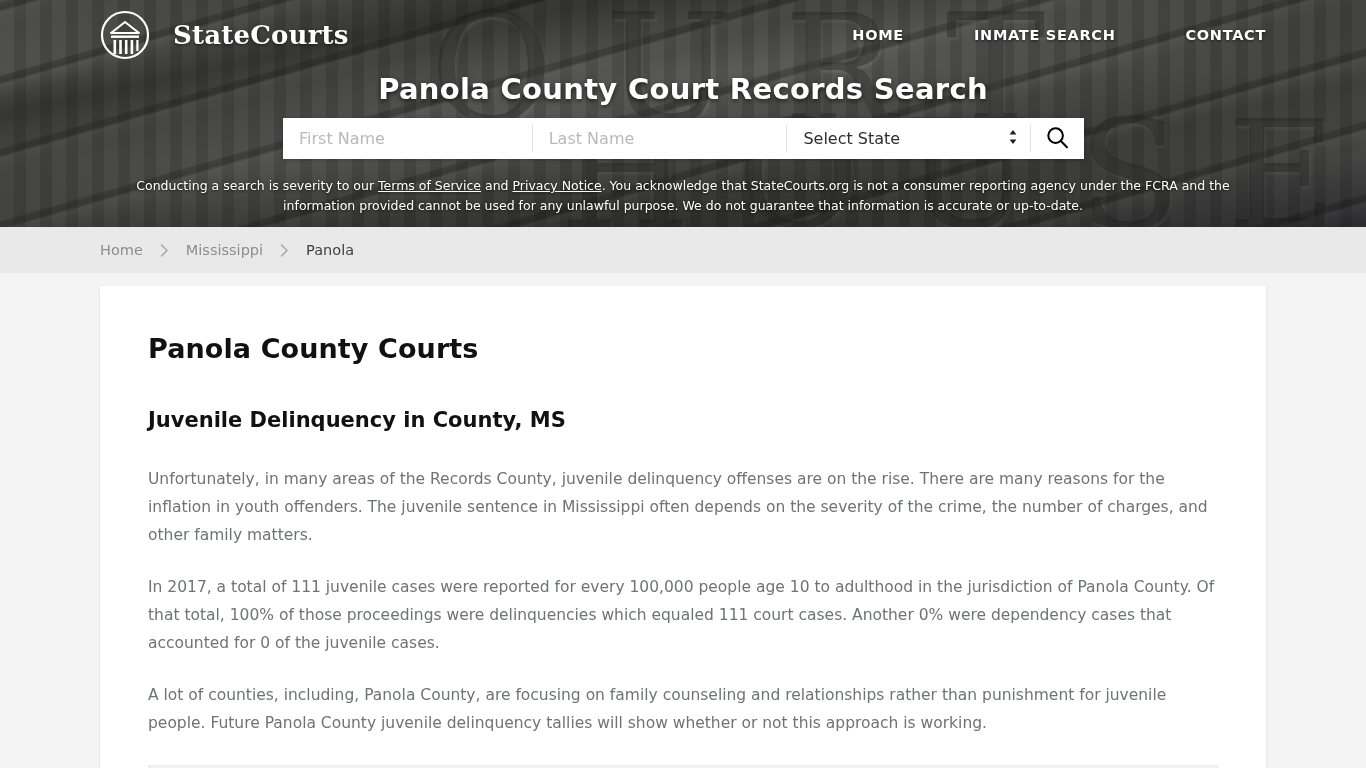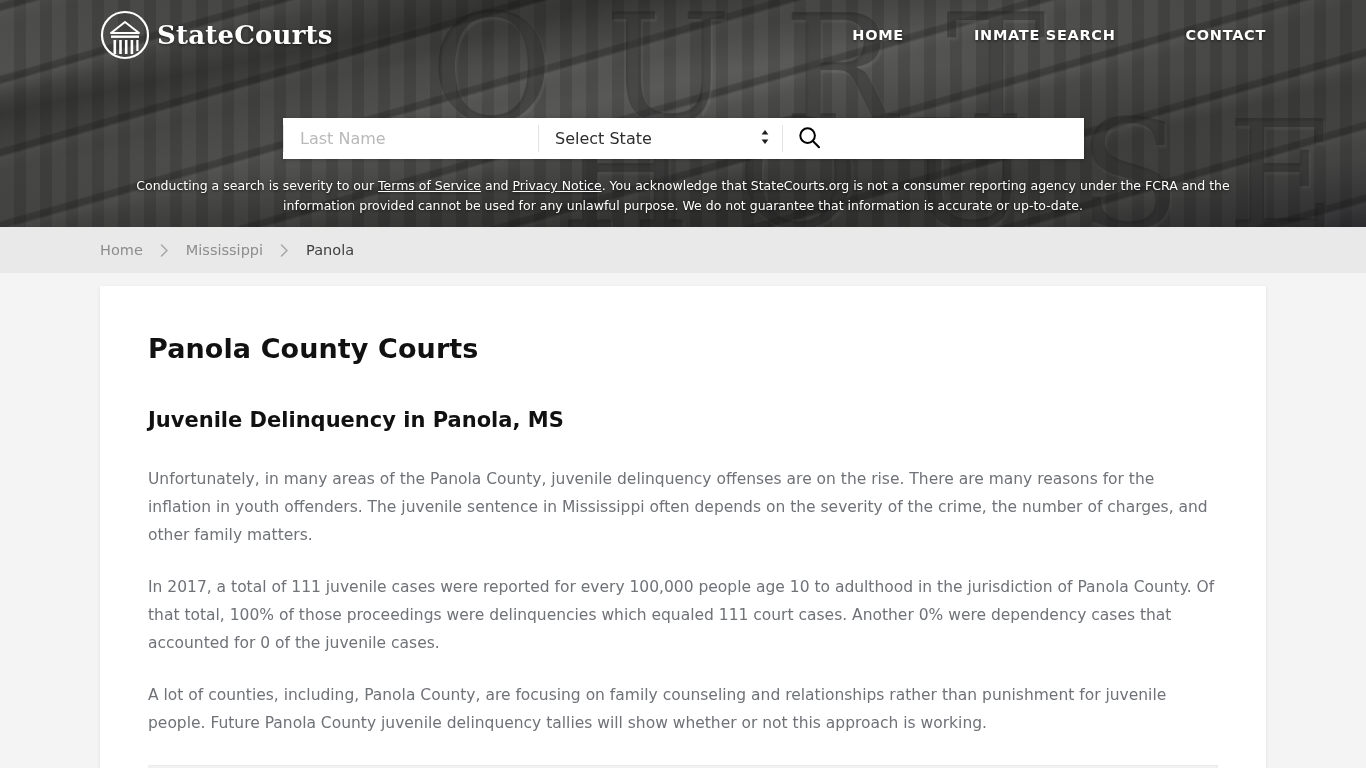--- a/index.html
+++ b/index.html
@@ -98,21 +98,21 @@
     width: 1366px;
     height: 70px;
     display: flex;
     align-items: center;
     justify-content: space-between;
     padding: 0 100px;
   }
   .brand {
     display: flex;
     align-items: center;
-    gap: 7px;
+    gap: 23px;
     text-decoration: none;
   }
   .brand-mark { width: 50px; height: 50px; display: block; }
   .brand-text {
     font-family: "DejaVu Serif", "Liberation Serif", serif;
     font-size: 26px;
     font-weight: 700;
     color: #ffffff;
     letter-spacing: 0.2px;
     text-shadow: 0 1px 3px rgba(0,0,0,0.55);
@@ -322,22 +322,24 @@
         <span class="brand-text">StateCourts</span>
       </a>
 
       <nav class="mainnav">
         <a class="navlink" href="#">HOME</a>
         <a class="navlink" href="#">INMATE SEARCH</a>
         <a class="navlink" href="#">CONTACT</a>
       </nav>
     </div>
 
+    <h1 class="hero-title">Panola County Court Records Search</h1>
 
     <form class="searchbar">
+      <input class="s-field s-first" type="text" placeholder="First Name" style="">
       <div class="s-div"></div>
       <input class="s-field s-last" type="text" placeholder="Last Name" style="">
       <div class="s-div"></div>
 
       <div class="s-state-wrap">
         <select class="s-state">
           <option>Select State</option>
         </select>
         <span class="s-chev">
           <svg width="10" height="17" viewBox="0 0 10 17" fill="none">
@@ -379,19 +381,19 @@
         <path d="M1.5 1 L7 6.5 L1.5 12" stroke="#a9a9a9" stroke-width="1.6" stroke-linecap="round" stroke-linejoin="round"></path>
       </svg>
     </span>
     <span class="crumb current">Panola</span>
   </div>
 </div>
 
 <div class="page">
   <div class="card">
     <h2 class="card-title">Panola County Courts</h2>
-    <h3 class="sec-title">Juvenile Delinquency in Panola, MS</h3>
-    <p class="para">Unfortunately, in many areas of the Panola County, juvenile delinquency offenses are on the rise. There are many reasons for the inflation in youth offenders. The juvenile sentence in Mississippi often depends on the severity of the crime, the number of charges, and other family matters.</p>
+    <h3 class="sec-title">Juvenile Delinquency in County, MS</h3>
+    <p class="para">Unfortunately, in many areas of the Records County, juvenile delinquency offenses are on the rise. There are many reasons for the inflation in youth offenders. The juvenile sentence in Mississippi often depends on the severity of the crime, the number of charges, and other family matters.</p>
     <p class="para">In 2017, a total of 111 juvenile cases were reported for every 100,000 people age 10 to adulthood in the jurisdiction of Panola County. Of that total, 100% of those proceedings were delinquencies which equaled 111 court cases. Another 0% were dependency cases that accounted for 0 of the juvenile cases.</p>
     <p class="para">A lot of counties, including, Panola County, are focusing on family counseling and relationships rather than punishment for juvenile people. Future Panola County juvenile delinquency tallies will show whether or not this approach is working.</p>
     <div class="panel-peek"></div>
   </div>
 </div>
 
 </body></html>

